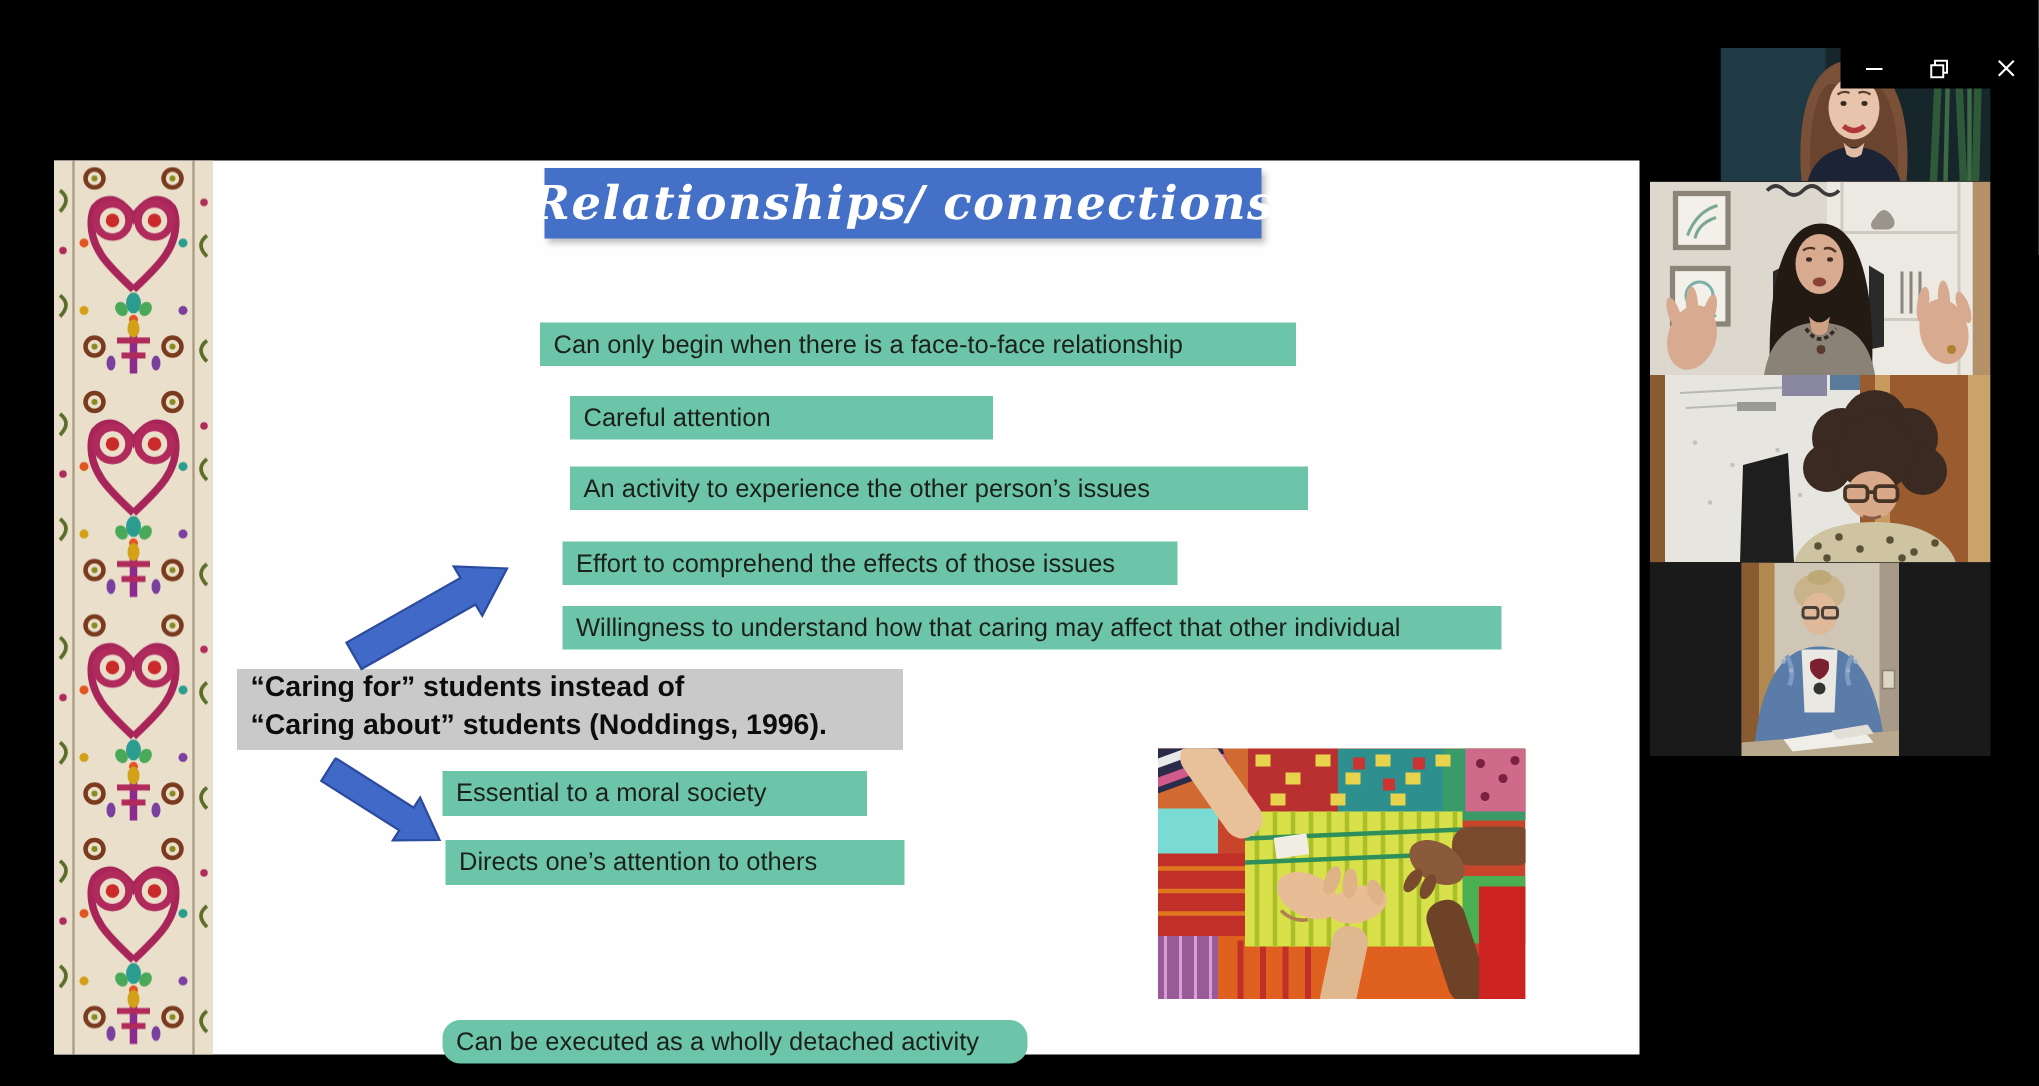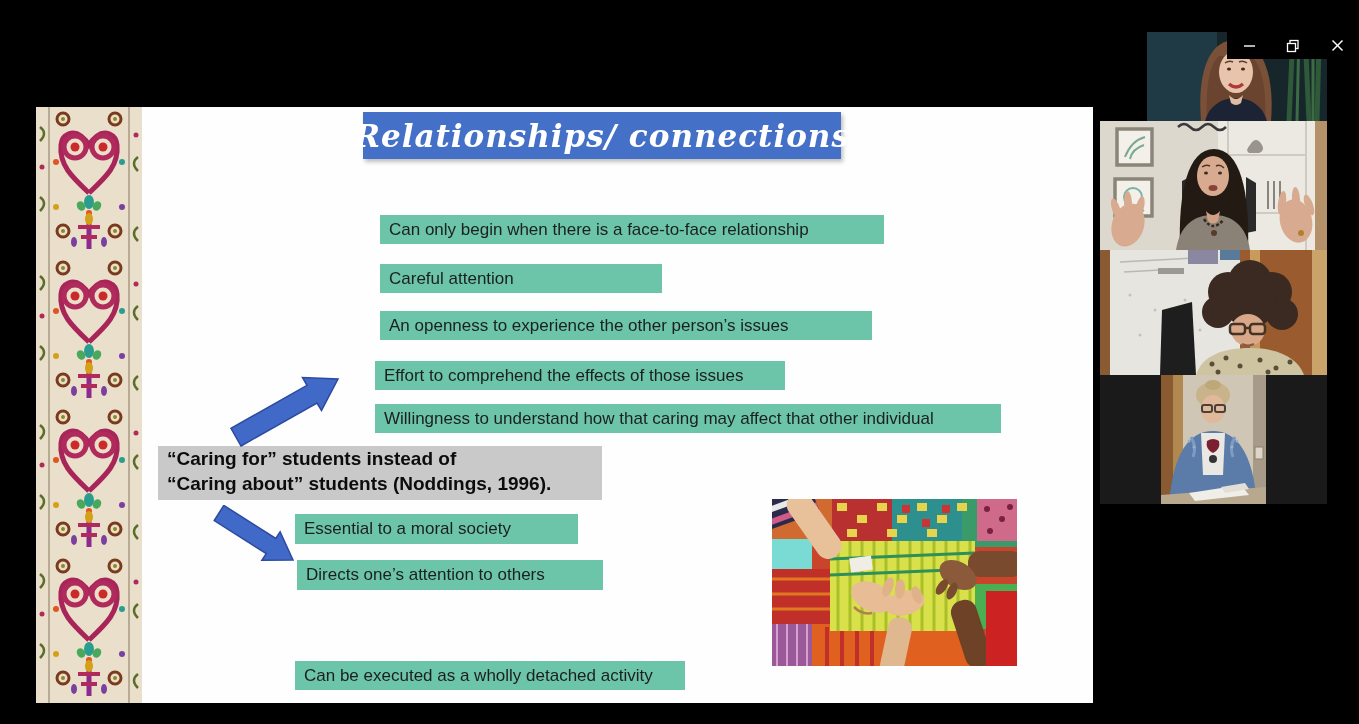--- a/index.html
+++ b/index.html
@@ -93,41 +93,41 @@
           <circle cx="100" cy="28" r="2.5" fill="#b02a5c"></circle>
         </pattern>
       </defs>
       <rect width="106" height="596" fill="url(#folk)"></rect>
     </svg>
 
     <div id="title-banner" style="background: rgb(68, 112, 200);">
       <span>Relationships/ connections</span>
     </div>
 
-    <div class="gbox" style="left: 344px; top: 108px; width: 504px; background: rgb(108, 197, 169);">Can only begin when there is a face-to-face relationship</div>
+    <div class="gbox" style="left: 324px; top: 108px; width: 504px; background: rgb(108, 197, 169);">Can only begin when there is a face-to-face relationship</div>
     <div class="gbox" style="left: 344px; top: 157px; width: 282px; background: rgb(108, 197, 169);">Careful attention</div>
-    <div class="gbox" style="left: 344px; top: 204px; width: 492px; background: rgb(108, 197, 169);">An openness to experience the other person’s issues</div>
+    <div class="gbox" style="left: 344px; top: 204px; width: 492px; background: rgb(108, 197, 169);">An activity to experience the other person’s issues</div>
     <div class="gbox" style="left: 339px; top: 254px; width: 410px; background: rgb(108, 197, 169); text-align: center;">Effort to comprehend the effects of those issues</div>
     <div class="gbox" style="left: 339px; top: 297px; width: 626px; background: rgb(108, 197, 169);">Willingness to understand how that caring may affect that other individual</div>
 
     <div id="note-box" style="background: rgb(201, 201, 201);">
       <div>“Caring for” students instead of</div>
       <div>“Caring about” students (Noddings, 1996).</div>
     </div>
 
     <svg class="slide-arrow" style="left:190px;top:262px" width="120" height="80" viewBox="0 0 120 80">
       <polygon points="15,77 91,34 95.5,41.4 112,10 76.5,8.6 81,16.3 5,59.4" fill="#4169c8" stroke="#2c4a9e" stroke-width="1.5"></polygon>
     </svg>
     <svg class="slide-arrow" style="left:175px;top:398px" width="90" height="65" viewBox="0 0 90 65">
       <polygon points="12.8,0.4 64.8,33.4 69.1,26.7 82,55 50.9,55.3 55.2,48.6 3.2,15.6" fill="#4169c8" stroke="#2c4a9e" stroke-width="1.5"></polygon>
     </svg>
 
     <div class="gbox" style="left: 261px; top: 453px; width: 306px; height: 30px; background: rgb(108, 197, 169);">Directs one’s attention to others</div>
     <div class="gbox" style="left: 259px; top: 407px; width: 283px; height: 30px; background: rgb(108, 197, 169);">Essential to a moral society</div>
-    <div class="gbox" style="left: 259px; top: 554px; width: 390px; background: rgb(108, 197, 169);">Can be executed as a wholly detached activity</div>
+    <div class="gbox" style="left: 259px; top: 573px; width: 390px; background: rgb(108, 197, 169); border-radius: 12px;">Can be executed as a wholly detached activity</div>
 
     <svg id="photo" viewBox="0 0 245 167">
       <rect width="245" height="167" fill="#c8442a"></rect>
 
       <g>
         <rect x="0" y="0" width="245" height="48" fill="#d06a30"></rect>
         <rect x="60" y="0" width="60" height="48" fill="#b83030"></rect>
         <rect x="120" y="0" width="70" height="48" fill="#2e8f8f"></rect>
         <rect x="190" y="0" width="55" height="48" fill="#3a9a6a"></rect>
         <g fill="#e8d44c">

